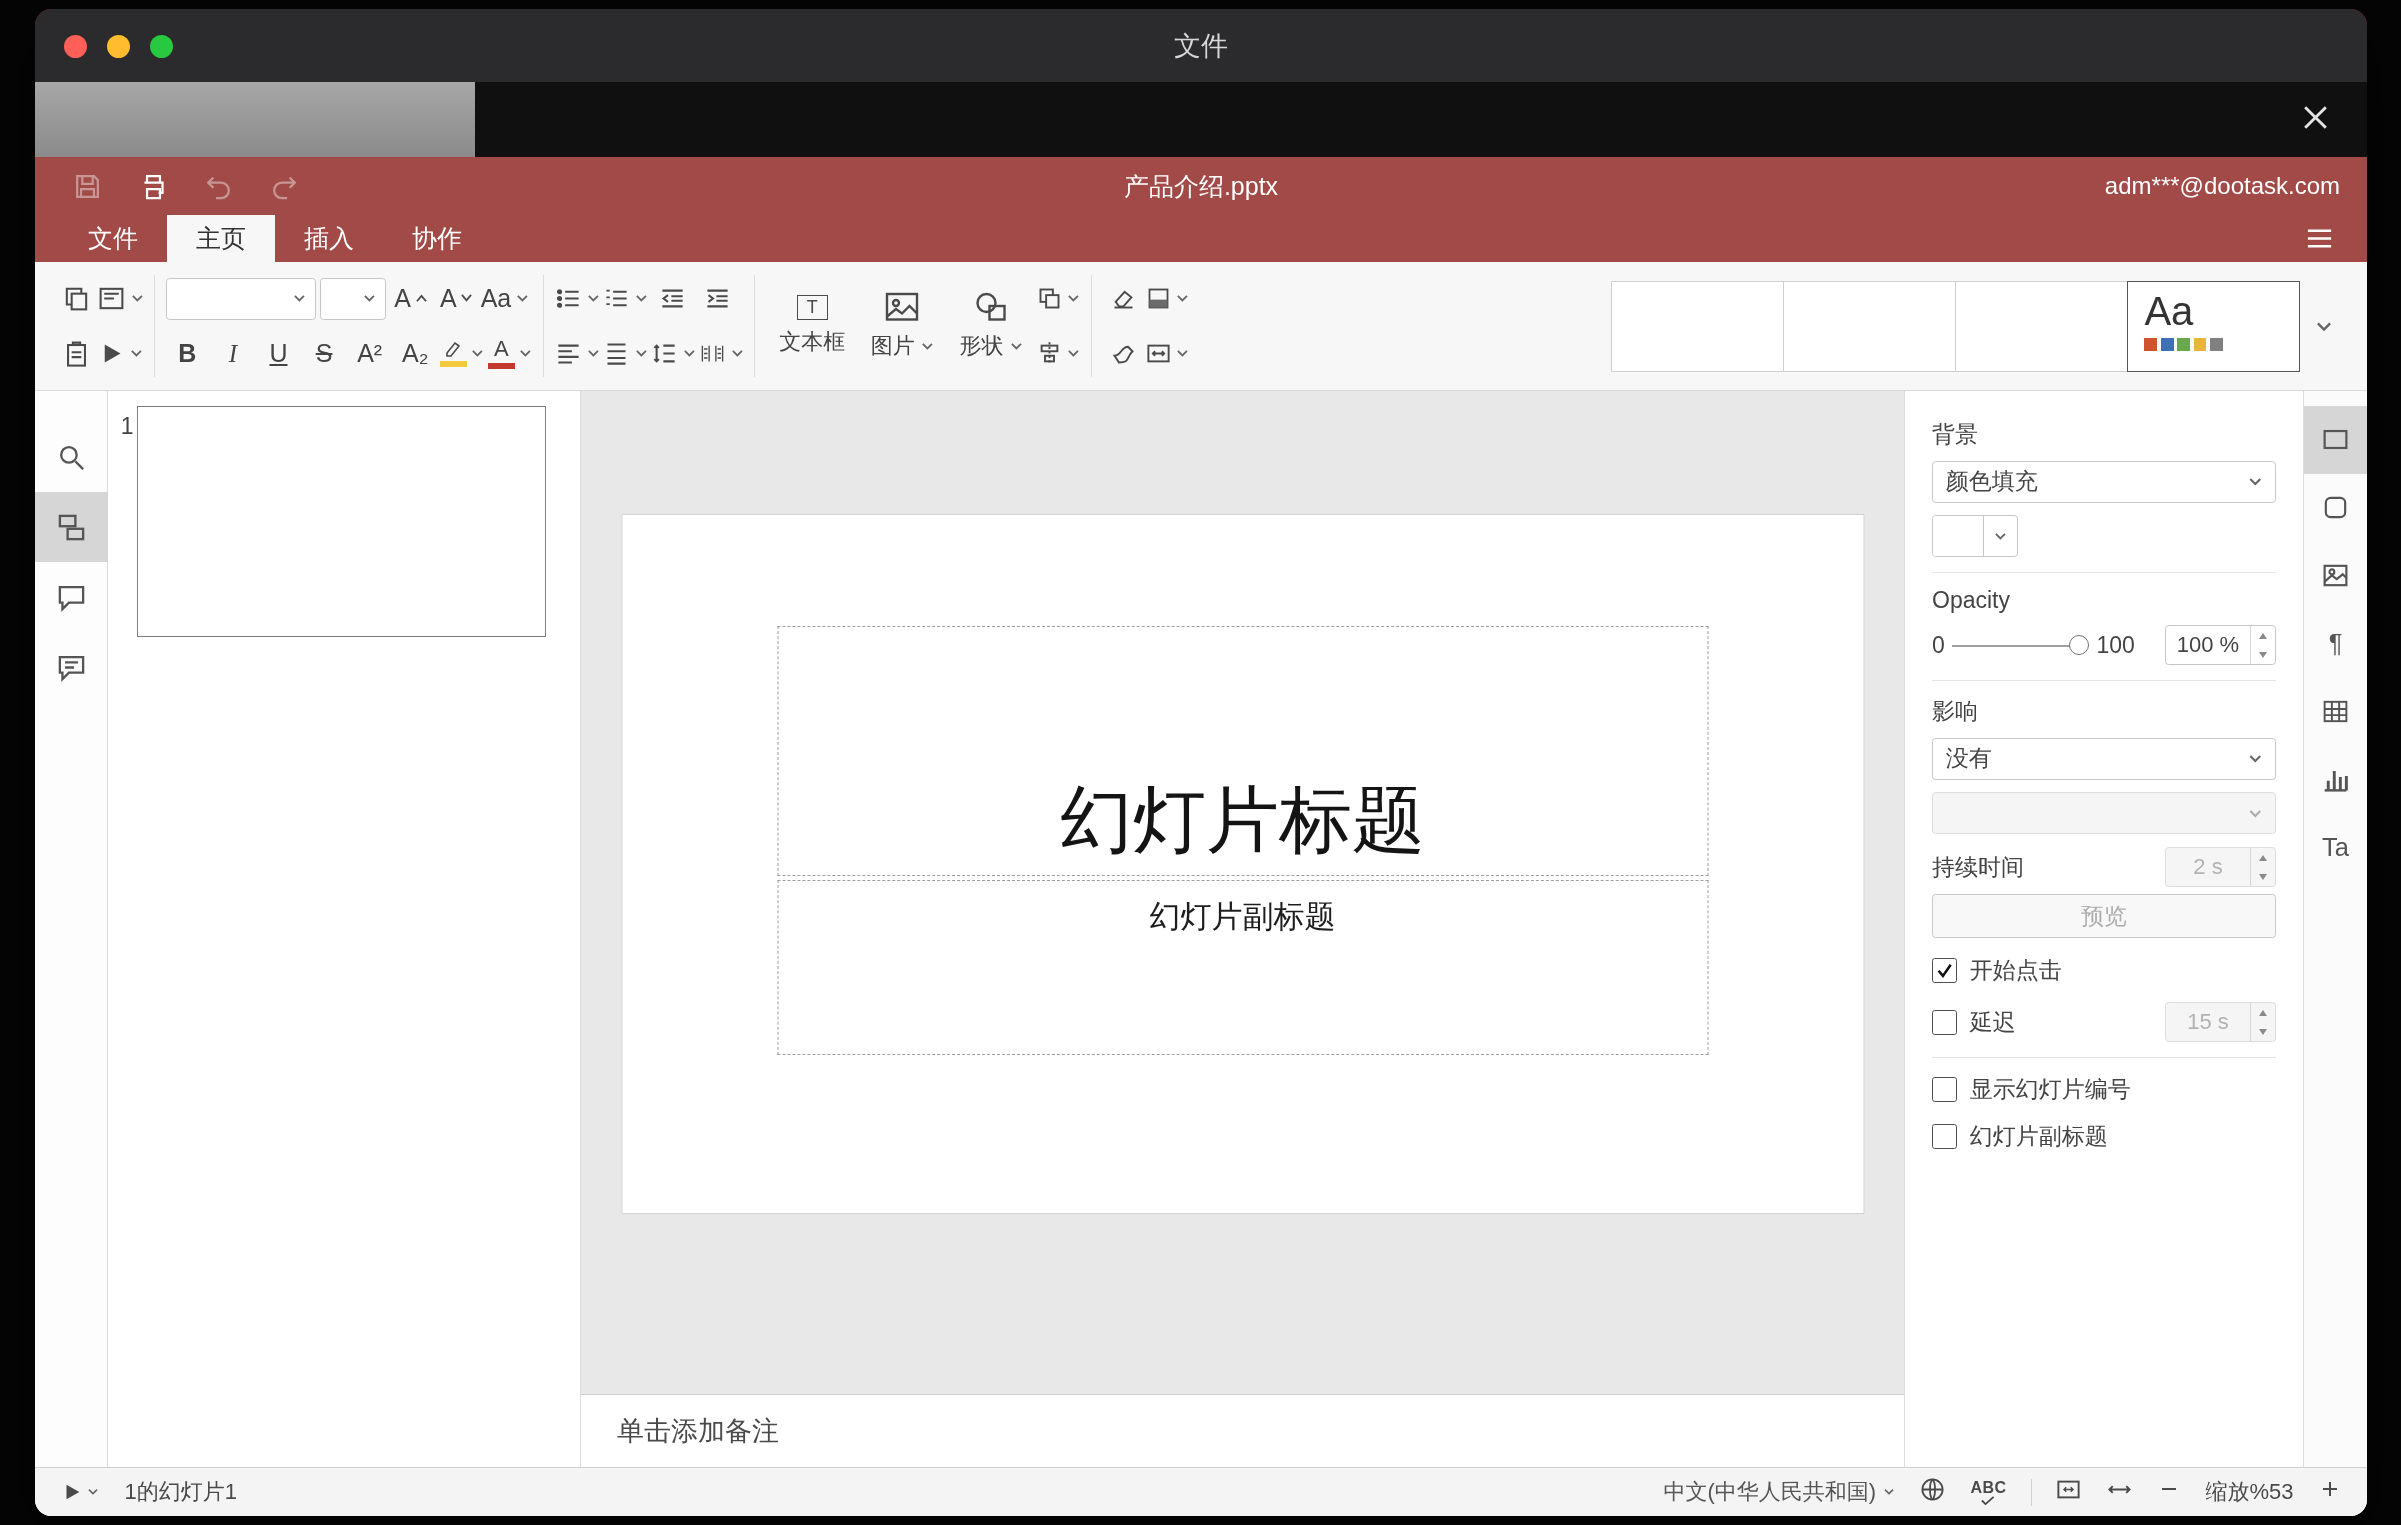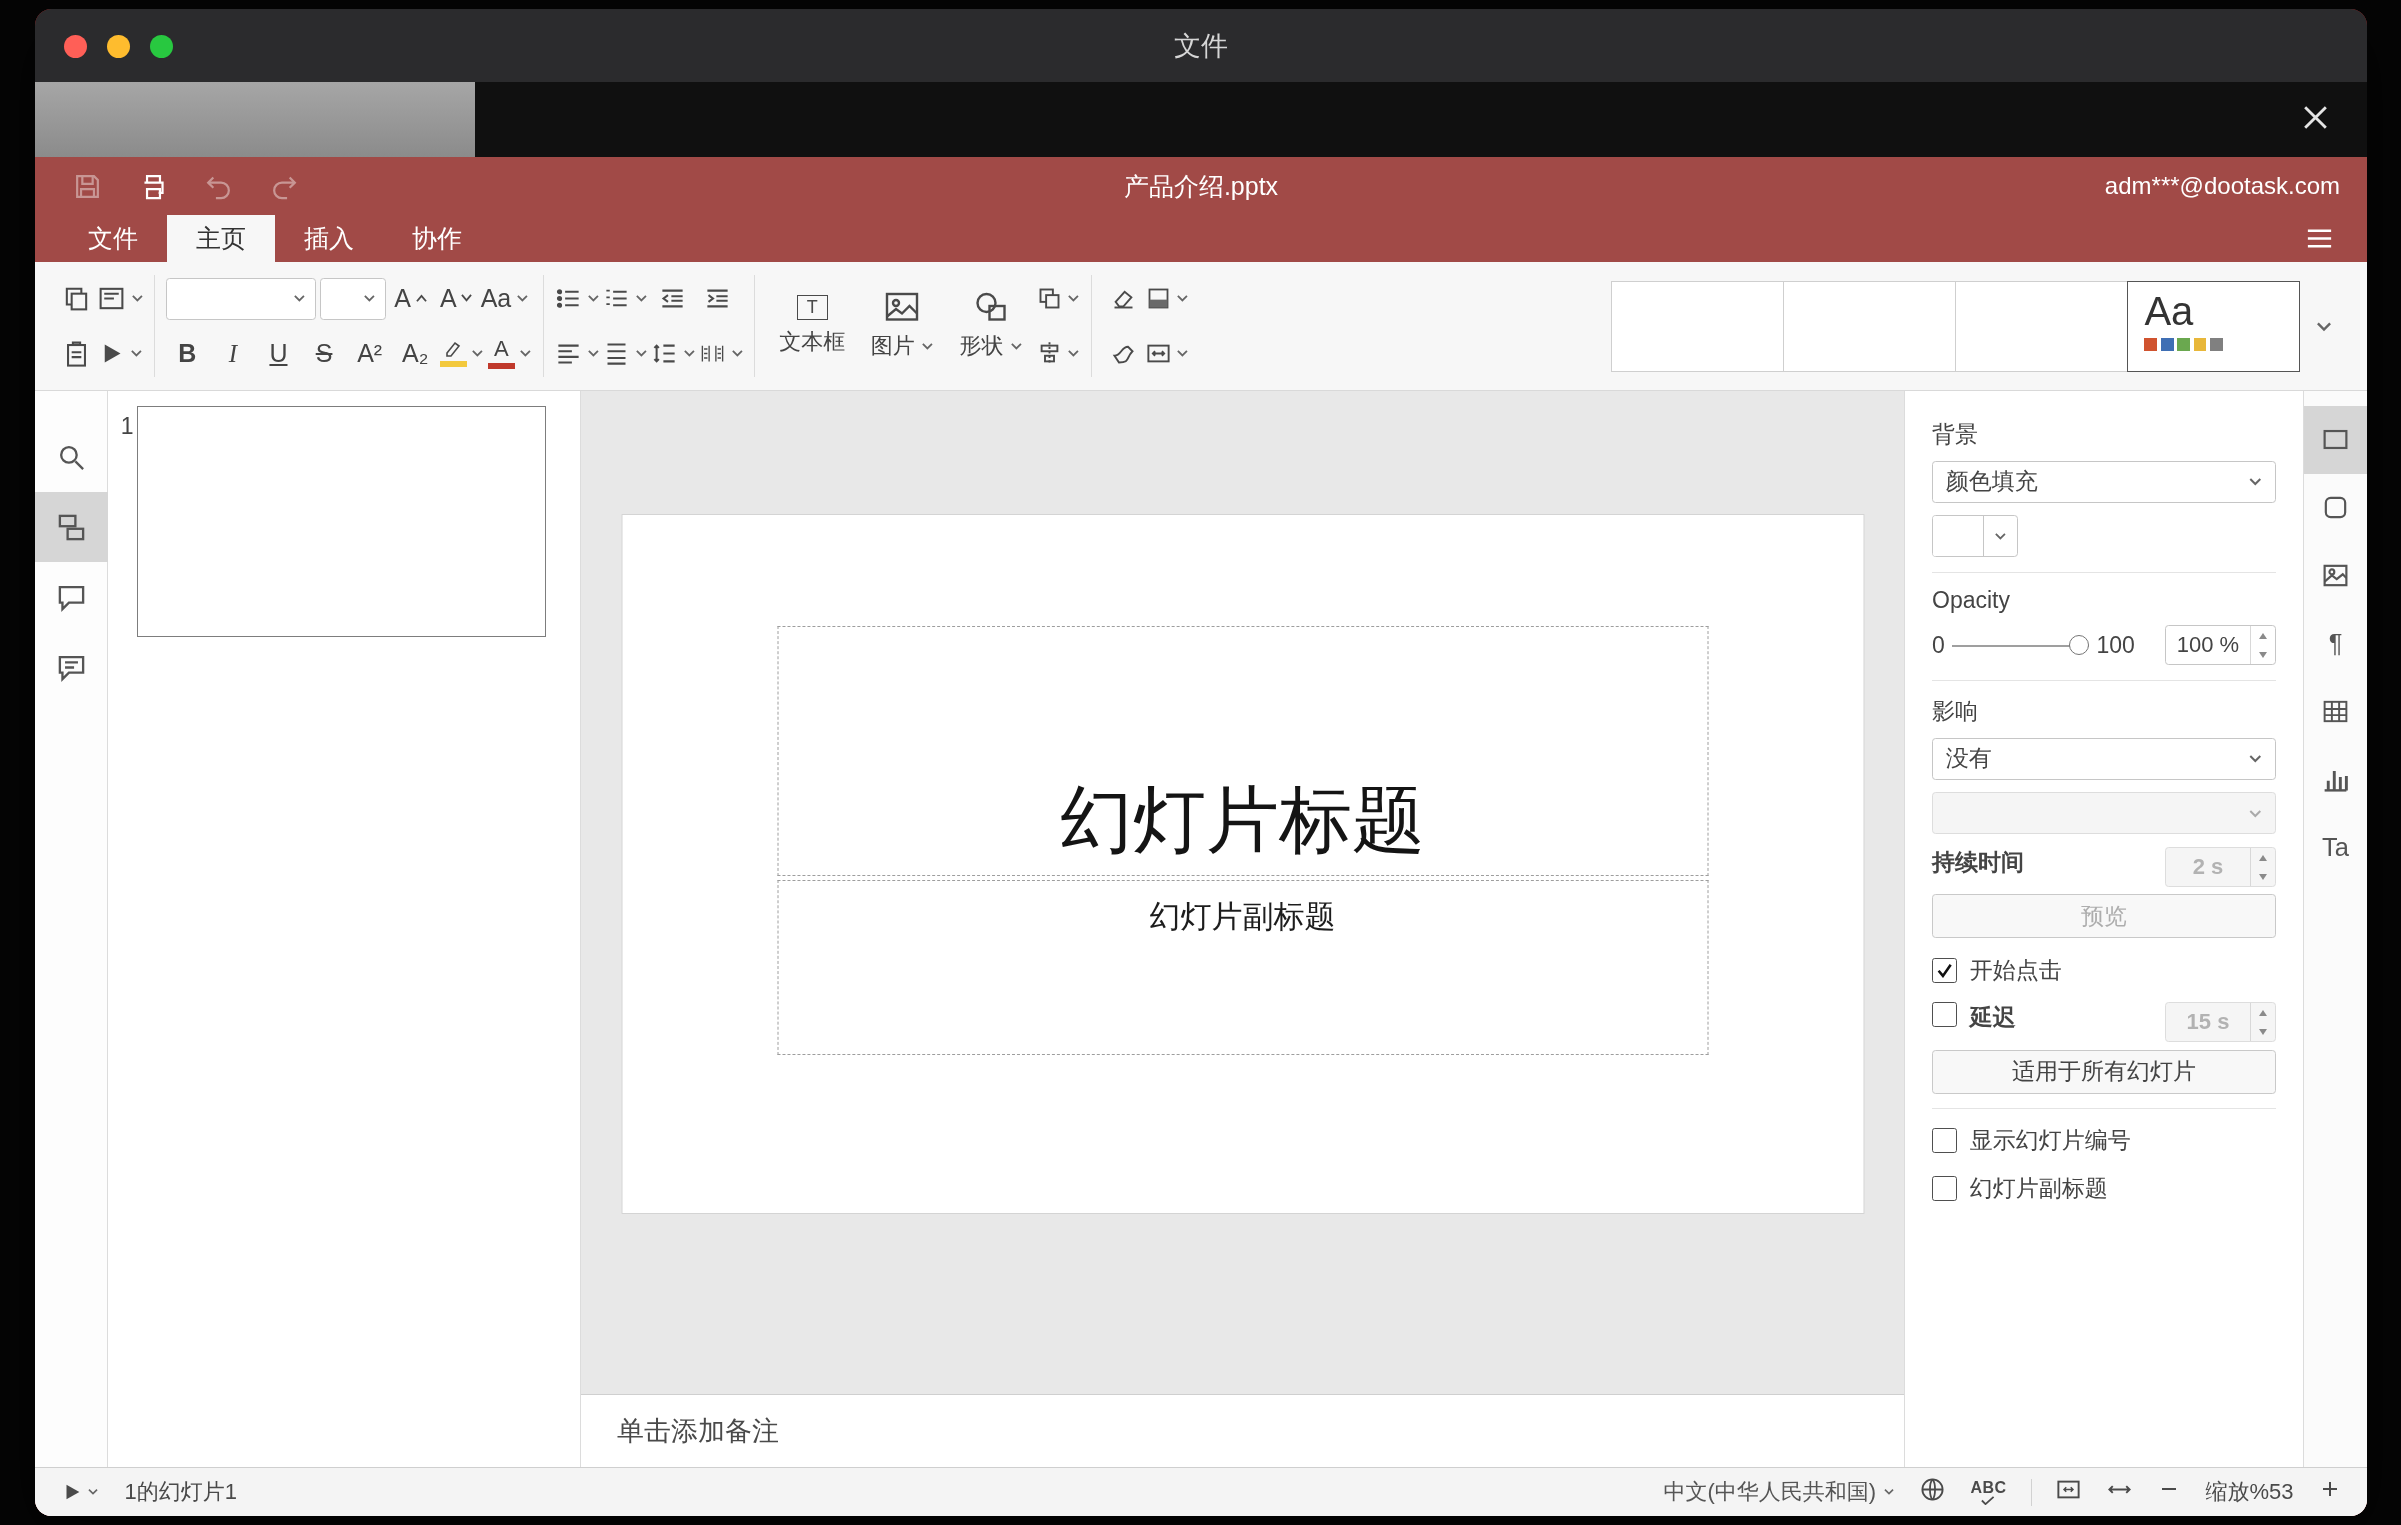--- a/index.html
+++ b/index.html
@@ -121,21 +121,21 @@
 .spinner { width:25px; border-left:0.9px solid #d8d8d8; display:flex; flex-direction:column; }
 .spin-up,.spin-down { flex:1; display:flex; align-items:center; justify-content:center; }
 .tri-up { width:0; height:0; border-left:4.6px solid transparent; border-right:4.6px solid transparent; border-bottom:6.4px solid #8a8a8a; }
 .tri-down { width:0; height:0; border-left:4.6px solid transparent; border-right:4.6px solid transparent; border-top:6.4px solid #8a8a8a; }
 .pbutton { height:44px; border:0.9px solid #c9c9c9; border-radius:3.6px; background:#f8f8f8;
   display:flex; align-items:center; justify-content:center; color:#444; margin:7.3px 0 5.5px; }
 .pbutton.disabled { color:#adadad; }
 .checkrow { display:flex; align-items:center; gap:12.8px; margin:16.4px 0; }
 .checkbox { width:25px; height:25px; border:1.8px solid #4f4f4f; border-radius:2.7px;
   background:#fff; display:flex; align-items:center; justify-content:center; flex:0 0 auto; }
-.inline-row { display:flex; margin:7px 0;font-weight:bold; }
+.inline-row { display:flex; align-items:center; margin:7px 0; }
 
 .right-rail { width:64px; background:#fbfbfb; border-left:0.9px solid #dcdcdc;
   display:flex; flex-direction:column; align-items:center; padding-top:14.6px; flex:0 0 auto; }
 .rrail-item { width:64px; height:68px; display:flex; align-items:center; justify-content:center; color:#555; }
 .rrail-item.active { background:#d6d6d6; }
 .rr-glyph { font-size:25.5px; color:#555; }
 
 .statusbar { height:49px; background:#f4f4f4; border-top:0.9px solid #cfcfcf;
   display:flex; align-items:center; padding:0 25.5px; font-size:22px; color:#4a4a4a; flex:0 0 auto; }
 .sb-left { display:flex; align-items:center; gap:9px; }
@@ -667,23 +667,20 @@
                 <div class="spin-up">
                     <span class="tri-up"></span>
                   </div>
                 <div class="spin-down">
                     <span class="tri-down"></span>
                   </div>
               </div>
             </div>
           </div>
 
-          <div class="pbutton">
-            <span>适用于所有幻灯片</span>
-          </div>
 
           <div class="pdivider"></div>
 
           <div class="checkrow">
             <span class="checkbox"></span>
             <span>显示幻灯片编号</span>
           </div>
           <div class="checkrow">
             <span class="checkbox"></span>
             <span>幻灯片副标题</span>

